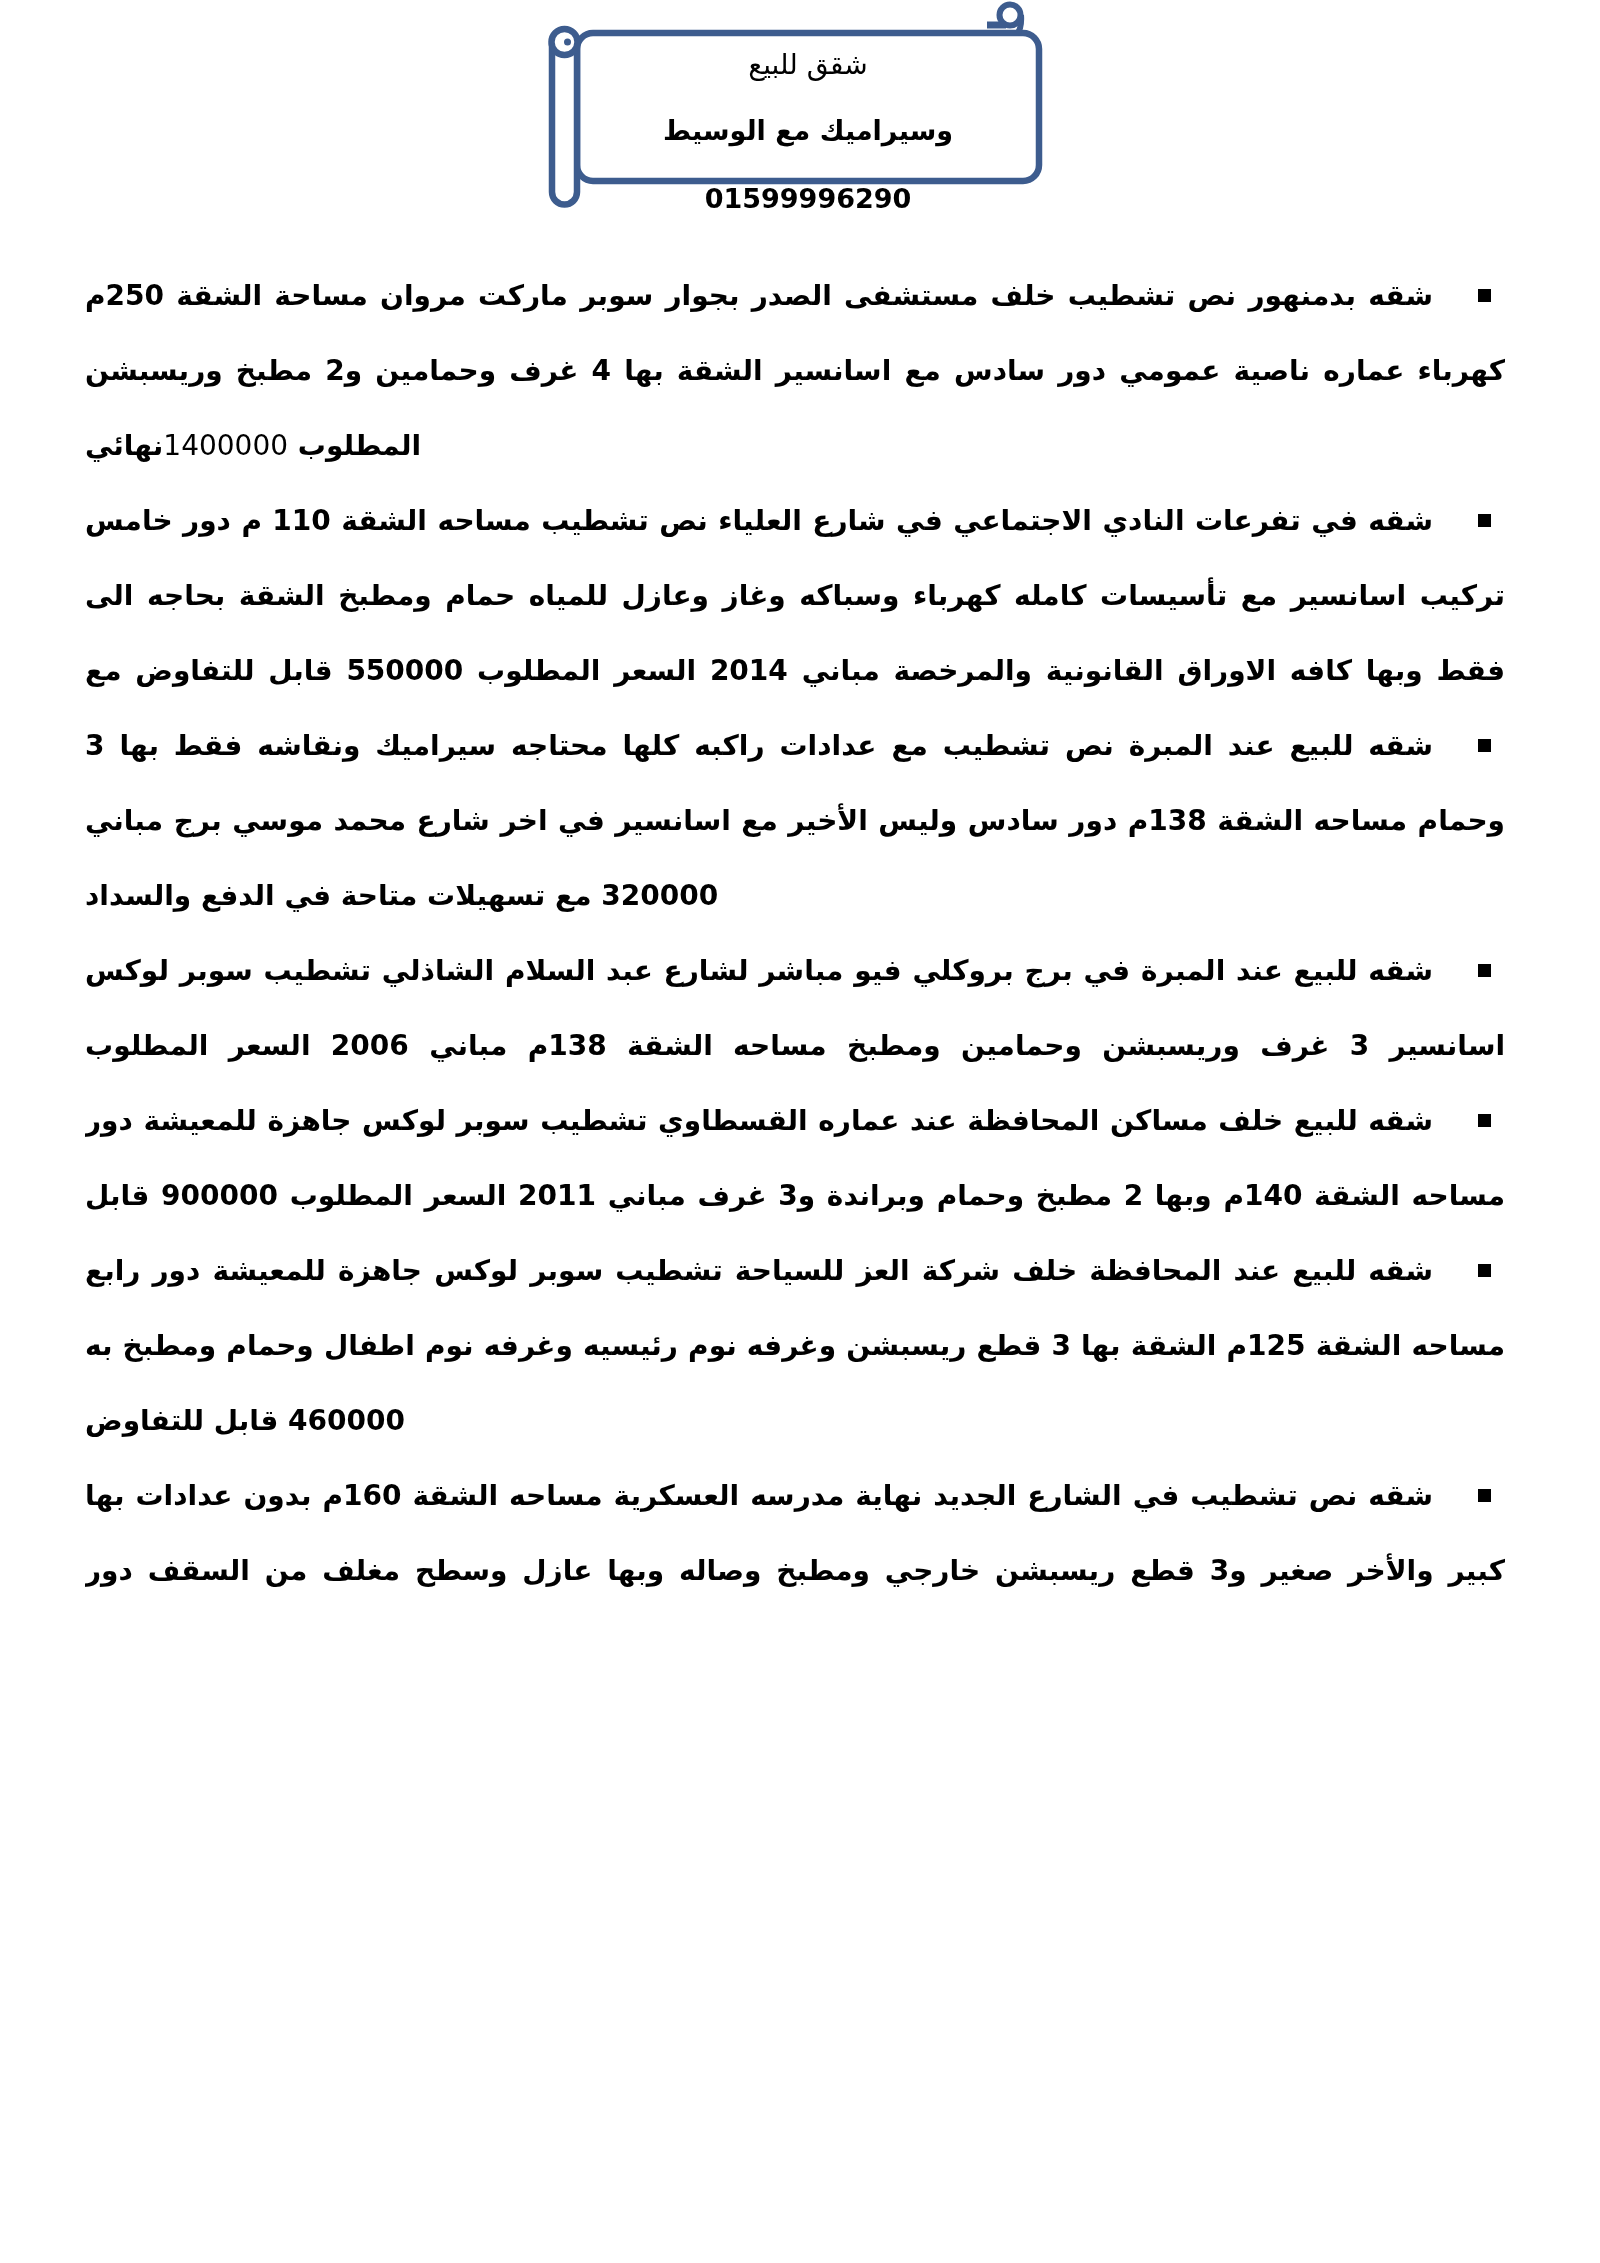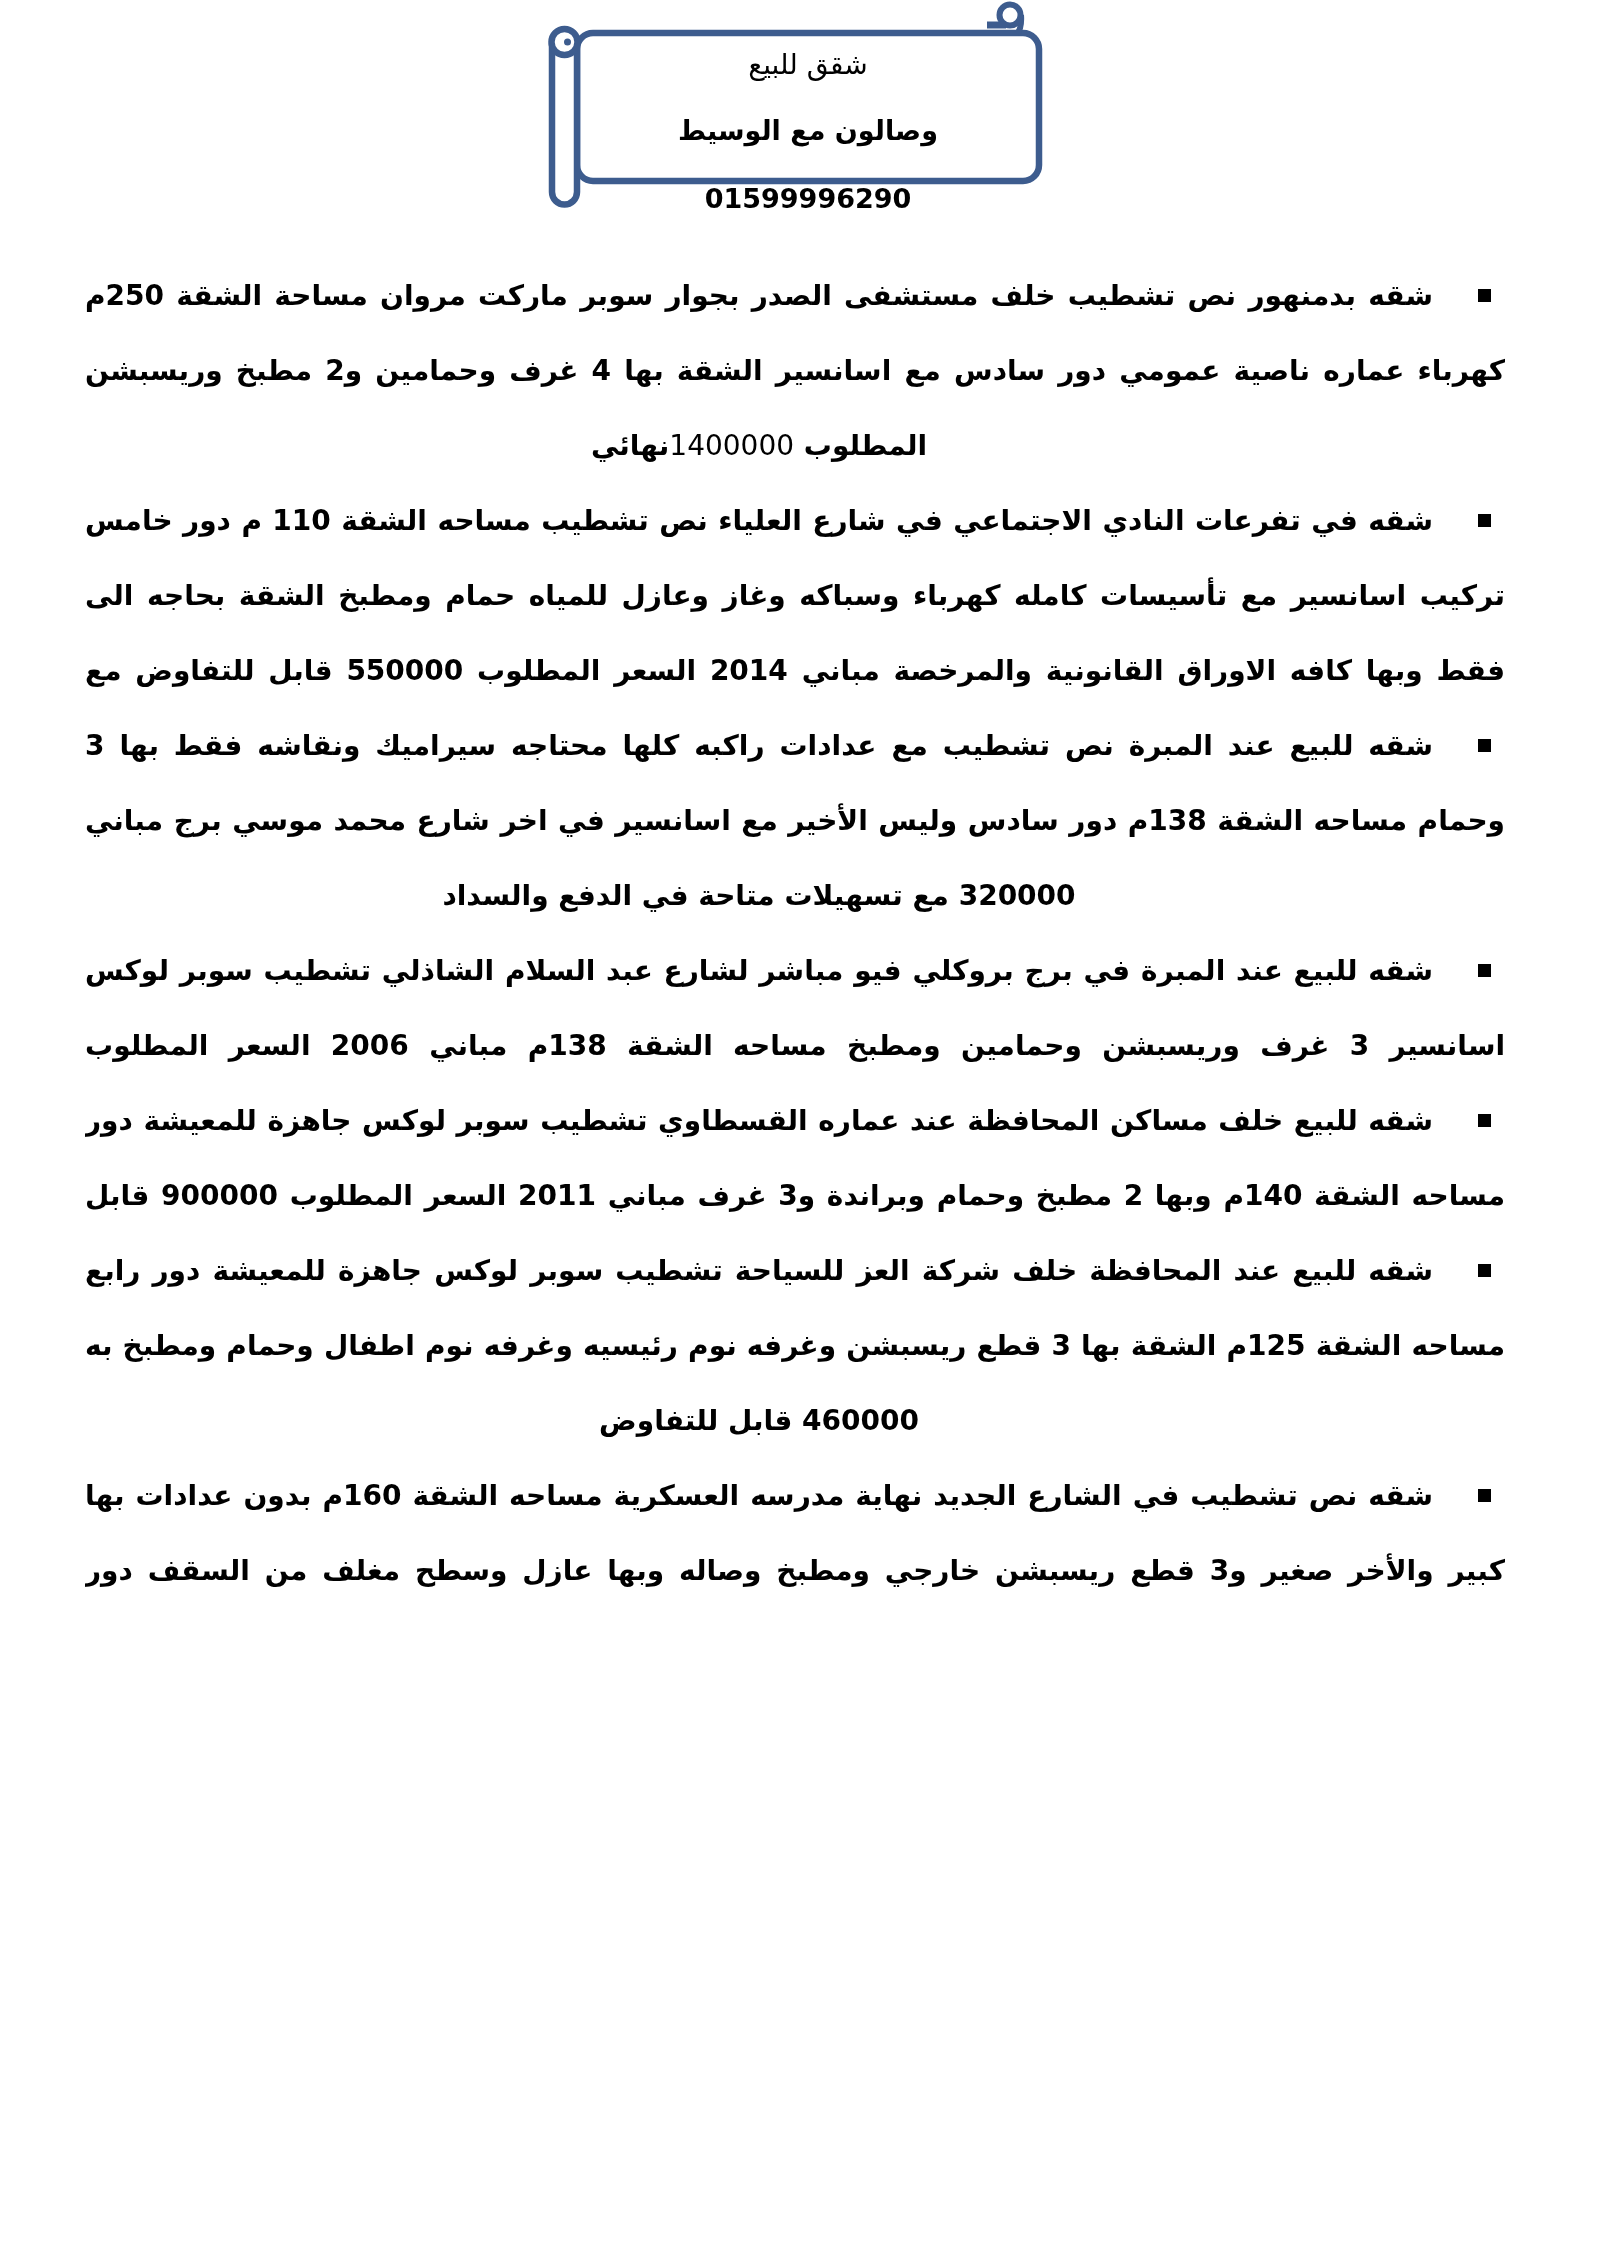--- a/index.html
+++ b/index.html
@@ -59,21 +59,21 @@
     white-space:nowrap;
   }
   .line.first{padding-right:72px;}
   .line.first,
   .line.fill{
     text-align:justify;
     text-align-last:justify;
     white-space:normal;
   }
   .line.end{
-    text-align:center;
+    text-align:left;
     padding-right:72px;
   }
   .bullet{
     position:absolute;
     right:14px;
     top:31px;
     width:13px;
     height:13px;
     background:#000;
     display:block;
@@ -97,21 +97,21 @@
       <circle cx="24.5" cy="42" r="13" fill="#ffffff" stroke="#3d5c8e" stroke-width="6.5"></circle>
       <circle cx="27.5" cy="42" r="3.5" fill="#3d5c8e"></circle>
 
       <path d="M481 15 Q482 28 477 34" fill="none" stroke="#3d5c8e" stroke-width="6"></path>
       <circle cx="470" cy="15" r="10.5" fill="#ffffff" stroke="#3d5c8e" stroke-width="6"></circle>
       <path d="M447 25 L466 25" stroke="#3d5c8e" stroke-width="7"></path>
     </svg>
     <div class="banner-text">
       <div class="banner-title">شقق للبيع</div>
       <div class="banner-contact">
-        <span>وصالون مع الوسيط</span>
+        <span>وسيراميك مع الوسيط</span>
         <span>01599996290</span>
       </div>
     </div>
   </div>
 
   <div class="content" id="listings">
       <div class="item">
         <div class="line first"><span>شقه بدمنهور نص تشطيب خلف مستشفى الصدر  بجوار سوبر ماركت مروان مساحة الشقة 250م  عقار مباني 2016 مع عدادين</span><span class="bullet"></span></div>
         <div class="line fill"><span>كهرباء  عماره ناصية  عمومي دور سادس مع اسانسير الشقة بها 4 غرف وحمامين و2 مطبخ وريسبشن وصاله  وصالون  السعر</span></div>
         <div class="line end"><span>المطلوب </span><span class="light">1400000</span><span>نهائي</span></div>

